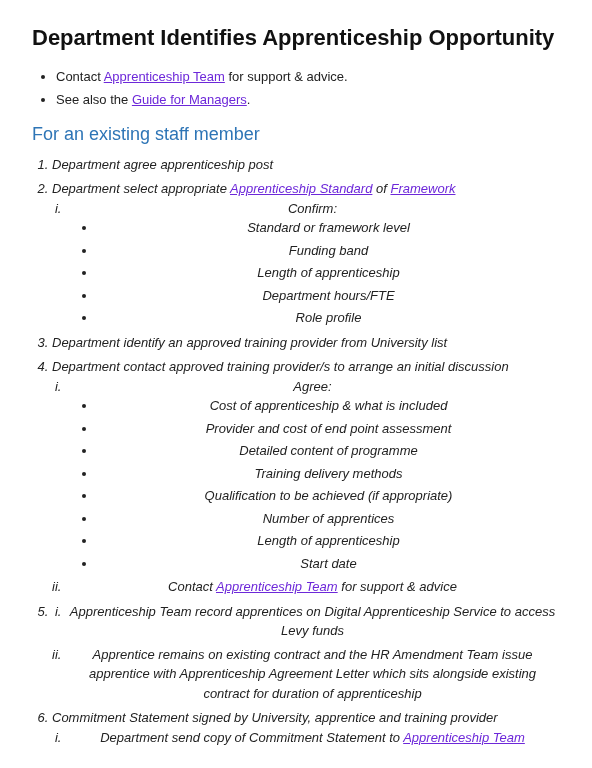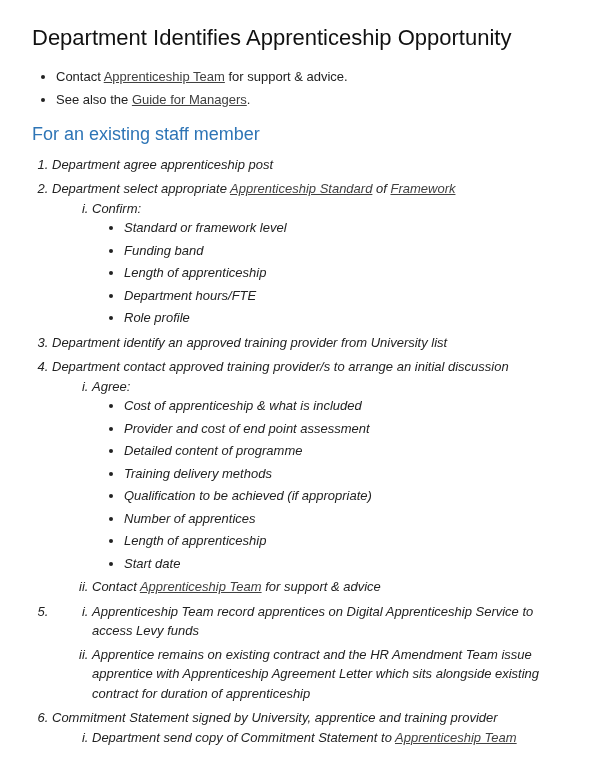--- a/index.html
+++ b/index.html
@@ -11,55 +11,56 @@
       font-family: Arial, sans-serif;
       font-size: 13px;
       color: #222;
       background: #fff;
       padding: 24px 32px;
       width: 592px;
       min-height: 768px;
     }
     h1 {
       font-size: 22px;
-      font-weight: normal;
+      font-weight: bold;
       color: #111;
       margin-bottom: 14px;
       line-height: 1.3;
     }
     .top-bullets {
       margin-left: 24px;
       margin-bottom: 14px;
     }
     .top-bullets li {
       margin-bottom: 4px;
       line-height: 1.5;
     }
     .section-heading {
       color: #2e75b6;
       font-size: 18px;
       font-weight: normal;
       margin-bottom: 10px;
     }
     a {
-      color: #404040;
+      color: #6d28d9;
       text-decoration: underline;
     }
     ol.main-list {
       margin-left: 20px;
       list-style-type: decimal;
     }
     ol.main-list > li {
       margin-bottom: 5px;
       line-height: 1.5;
       font-style: italic;
     }
     ol.roman-list {
-      margin-left: 40px;
+      margin-left: 13px;
       list-style-type: lower-roman;
+      text-align: center;
     }
     ol.roman-list > li {
       margin-bottom: 4px;
       line-height: 1.5;
     }
     ul.bullet-list {
       margin-left: 32px;
       list-style-type: disc;
     }
     ul.bullet-list li {

